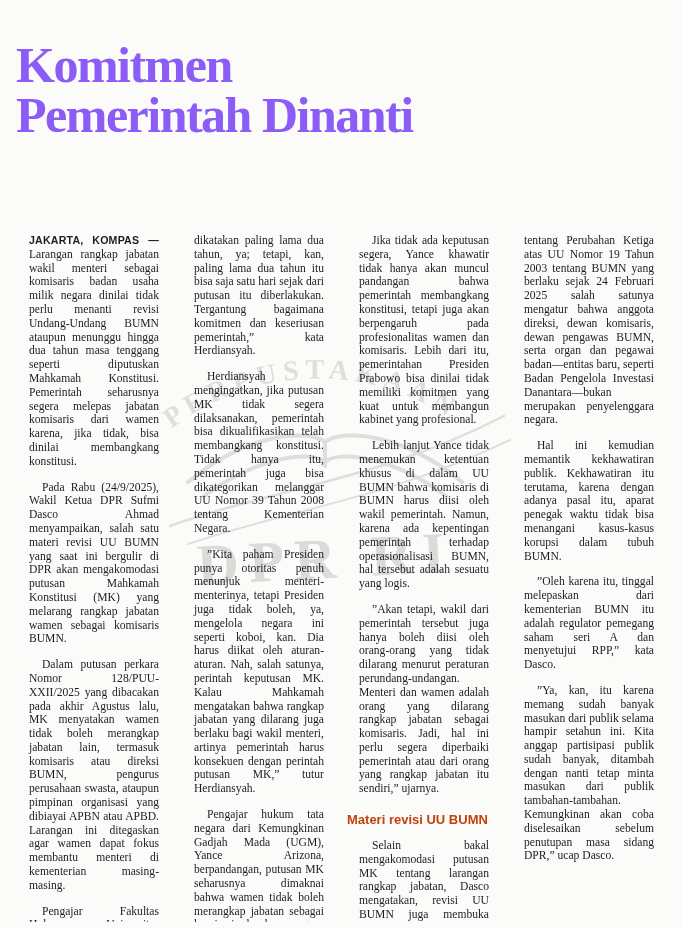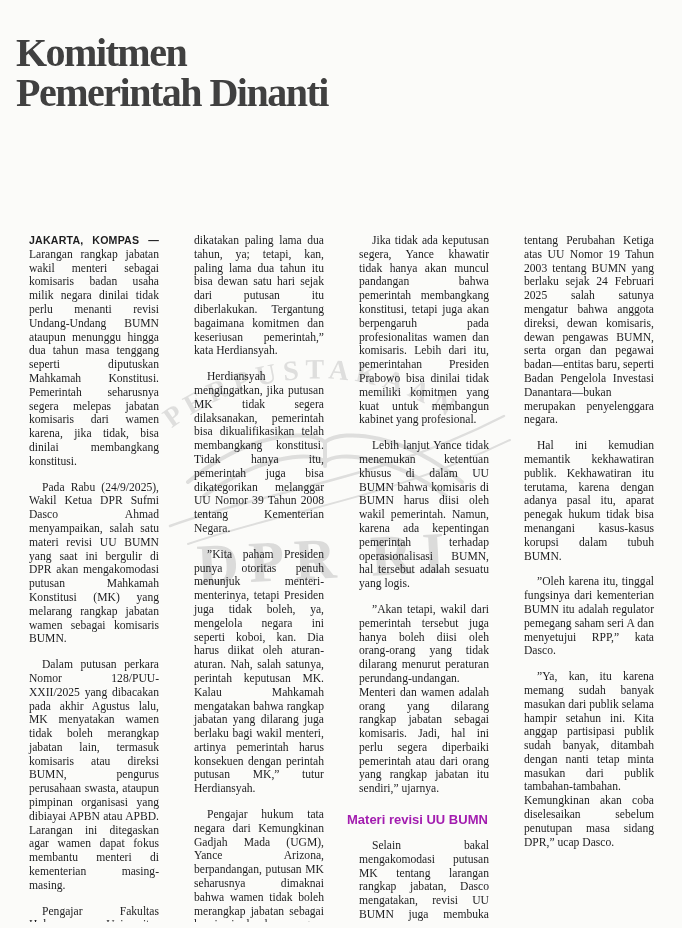--- a/index.html
+++ b/index.html
@@ -10,24 +10,24 @@
     font-family:"Liberation Serif", serif;
     overflow:hidden;
     position:relative;
   }
   .page{position:relative;width:682px;height:928px;}
   
   .headline{
     position:absolute;left:16px;top:6px;width:655px;
     font-family:"Liberation Serif", serif;
     font-weight:700;
-    font-size:40px;
+    font-size:50px;
     line-height:1.0;
     letter-spacing:-1.5px;
-    color:#404040;
+    color:#8b5cf6;
   }
   .headline .hl-line{display:block;}
   
   .lede{
     position:absolute;left:17px;top:150px;width:556px;
     font-size:18px;line-height:1.2;
     color:#2c2c2e;
     letter-spacing:0.1px;
   }
   
@@ -47,21 +47,21 @@
     text-align:justify;
     overflow:hidden;
     height:700px;
   }
   .col p{margin:12px;text-indent:13px;}
   .col p.noindent{text-indent:0;}
   .col h3{
     margin:16px 0 4px 0;
     font-family:"Liberation Sans", sans-serif;
     font-weight:700;font-size:13px;line-height:15px;
-    text-align:left;color:#a21caf;
+    text-align:left;color:#c2410c;
   }
   .seg.dateline{
     font-family:"Liberation Sans", sans-serif;
     font-weight:700;font-size:10.6px;letter-spacing:0.2px;
   }
   .seg.italic{font-style:italic;}
 </style>
 </head>
 <body>
 
@@ -93,34 +93,34 @@
 
 
   <div class="columns">
     <div class="col">
         <p class="noindent"><span class="seg dateline">JAKARTA, KOMPAS — </span><span class="seg">Larangan rangkap jabatan wakil menteri sebagai komisaris badan usaha milik negara dinilai tidak perlu menanti revisi Undang-Undang BUMN ataupun menunggu hingga dua tahun masa tenggang seperti diputuskan Mahkamah Konstitusi. Pemerintah seharusnya segera melepas jabatan komisaris dari wamen karena, jika tidak, bisa dinilai membangkang konstitusi.</span></p>
         <p><span class="seg">Pada Rabu (24/9/2025), Wakil Ketua DPR Sufmi Dasco Ahmad menyampaikan, salah satu materi revisi UU BUMN yang saat ini bergulir di DPR akan mengakomodasi putusan Mahkamah Konstitusi (MK) yang melarang rangkap jabatan wamen sebagai komisaris BUMN.</span></p>
         <p><span class="seg">Dalam putusan perkara Nomor 128/PUU-XXII/2025 yang dibacakan pada akhir Agustus lalu, MK menyatakan wamen tidak boleh merangkap jabatan lain, termasuk komisaris atau direksi BUMN, pengurus perusahaan swasta, ataupun pimpinan organisasi yang dibiayai APBN atau APBD. Larangan ini ditegaskan agar wamen dapat fokus membantu menteri di kementerian masing-masing.</span></p>
         <p><span class="seg">Pengajar Fakultas Hukum Universitas Mulawarman, Herdiansyah Hamzah, saat dihubungi, Kamis (25/9), mengingatkan, eksekusi Putusan MK Nomor 128 Tahun 2025 yang intinya melarang rangkap jabatan wamen sebagai komisaris BUMN seharusnya tak perlu menanti revisi UU BUMN. Hal ini karena putusan MK itu bersifat </span><span class="seg italic">judicial order</span><span class="seg">. Artinya, MK sudah memerintahkan agar pemerintah segera melepaskan jabatan komisaris dari para wamen.</span></p>
       </div>
     <div class="col">
-        <p class="noindent"><span class="seg">dikatakan paling lama dua tahun, ya; tetapi, kan, paling lama dua tahun itu bisa dewan satu hari sejak dari putusan itu diberlakukan. Tergantung bagaimana komitmen dan keseriusan pemerintah,” kata Herdiansyah.</span></p>
+        <p class="noindent"><span class="seg">dikatakan paling lama dua tahun, ya; tetapi, kan, paling lama dua tahun itu bisa saja satu hari sejak dari putusan itu diberlakukan. Tergantung bagaimana komitmen dan keseriusan pemerintah,” kata Herdiansyah.</span></p>
         <p><span class="seg">Herdiansyah mengingatkan, jika putusan MK tidak segera dilaksanakan, pemerintah bisa dikualifikasikan telah membangkang konstitusi. Tidak hanya itu, pemerintah juga bisa dikategorikan melanggar UU Nomor 39 Tahun 2008 tentang Kementerian Negara.</span></p>
         <p><span class="seg">”Kita paham Presiden punya otoritas penuh menunjuk menteri-menterinya, tetapi Presiden juga tidak boleh, ya, mengelola negara ini seperti koboi, kan. Dia harus diikat oleh aturan-aturan. Nah, salah satunya, perintah keputusan MK. Kalau Mahkamah mengatakan bahwa rangkap jabatan yang dilarang juga berlaku bagi wakil menteri, artinya pemerintah harus konsekuen dengan perintah putusan MK,” tutur Herdiansyah.</span></p>
         <p><span class="seg">Pengajar hukum tata negara dari Kemungkinan Gadjah Mada (UGM), Yance Arizona, berpandangan, putusan MK seharusnya dimaknai bahwa wamen tidak boleh merangkap jabatan sebagai komisaris dan harus segera diganti paling lambat dua tahun sesuai waktu yang diberikan oleh MK.</span></p>
         <p><span class="seg">Jika memang tidak kunjung terbit perintah dari pemerintah, Yance menganjurkan agar para wamen yang tengah merangkap jabatan untuk memilih antara jabatan wamen atau komisaris BUMN. Selanjutnya, memutuskan mengundurkan diri dari salah satu jabatan.</span></p>
       </div>
     <div class="col">
         <p><span class="seg">Jika tidak ada keputusan segera, Yance khawatir tidak hanya akan muncul pandangan bahwa pemerintah membangkang konstitusi, tetapi juga akan berpengaruh pada profesionalitas wamen dan komisaris. Lebih dari itu, pemerintahan Presiden Prabowo bisa dinilai tidak memiliki komitmen yang kuat untuk membangun kabinet yang profesional.</span></p>
         <p><span class="seg">Lebih lanjut Yance tidak menemukan ketentuan khusus di dalam UU BUMN bahwa komisaris di BUMN harus diisi oleh wakil pemerintah. Namun, karena ada kepentingan pemerintah terhadap operasionalisasi BUMN, hal tersebut adalah sesuatu yang logis.</span></p>
         <p><span class="seg">”Akan tetapi, wakil dari pemerintah tersebut juga hanya boleh diisi oleh orang-orang yang tidak dilarang menurut peraturan perundang-undangan. Menteri dan wamen adalah orang yang dilarang rangkap jabatan sebagai komisaris. Jadi, hal ini perlu segera diperbaiki pemerintah atau dari orang yang rangkap jabatan itu sendiri,” ujarnya.</span></p>
         <h3>Materi revisi UU BUMN</h3>
         <p><span class="seg">Selain bakal mengakomodasi putusan MK tentang larangan rangkap jabatan, Dasco mengatakan, revisi UU BUMN juga membuka kemungkinan mencabut ketentuan yang mengatur pejabat BUMN bukan penyelenggara negara. Aturan itu memungkinkan dicabut setelah menerima masukan dan kritik dari publik.</span></p>
       </div>
     <div class="col">
         <p class="noindent"><span class="seg">tentang Perubahan Ketiga atas UU Nomor 19 Tahun 2003 tentang BUMN yang berlaku sejak 24 Februari 2025 salah satunya mengatur bahwa anggota direksi, dewan komisaris, dewan pengawas BUMN, serta organ dan pegawai badan—entitas baru, seperti Badan Pengelola Investasi Danantara—bukan merupakan penyelenggara negara.</span></p>
-        <p><span class="seg">Hal ini kemudian memantik kekhawatiran publik. Kekhawatiran itu terutama, karena dengan adanya pasal itu, aparat penegak hukum tidak bisa menangani kasus-kasus korupsi dalam tubuh BUMN.</span></p>
-        <p><span class="seg">”Oleh karena itu, tinggal fungsinya dari kementerian BUMN itu adalah regulator pemegang saham seri A dan menyetujui RPP,” kata Dasco.</span></p>
+        <p><span class="seg">Hal ini kemudian memantik kekhawatiran publik. Kekhawatiran itu terutama, karena dengan adanya pasal itu, aparat penegak waktu tidak bisa menangani kasus-kasus korupsi dalam tubuh BUMN.</span></p>
+        <p><span class="seg">”Oleh karena itu, tinggal melepaskan dari kementerian BUMN itu adalah regulator pemegang saham seri A dan menyetujui RPP,” kata Dasco.</span></p>
         <p><span class="seg">”Ya, kan, itu karena memang sudah banyak masukan dari publik selama hampir setahun ini. Kita anggap partisipasi publik sudah banyak, ditambah dengan nanti tetap minta masukan dari publik tambahan-tambahan. Kemungkinan akan coba diselesaikan sebelum penutupan masa sidang DPR,” ucap Dasco. </span></p>
       </div>
   </div>
 
 </div>
 
 </body></html>

